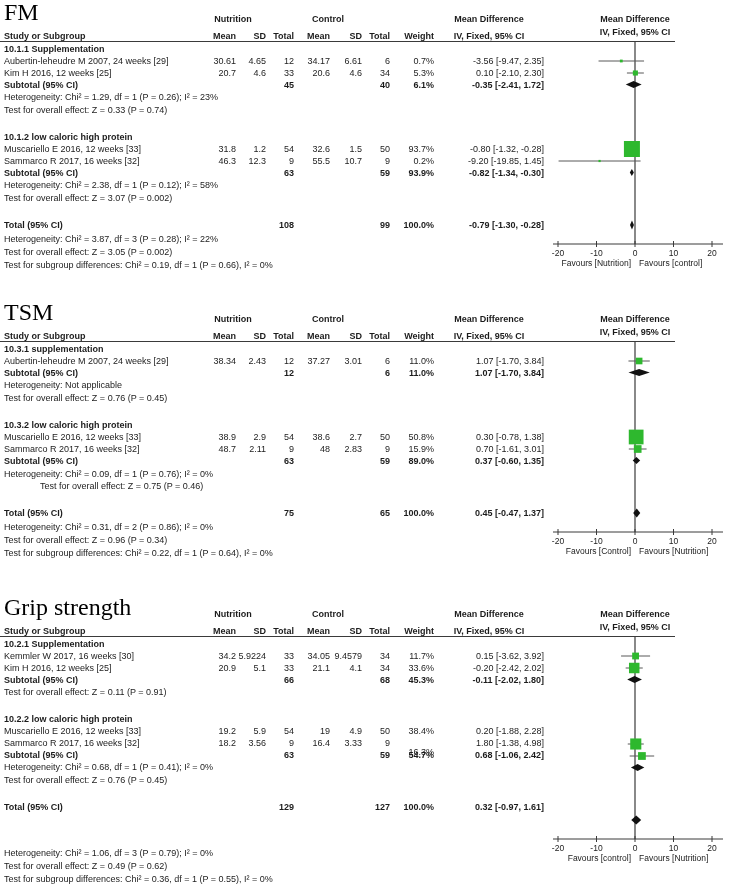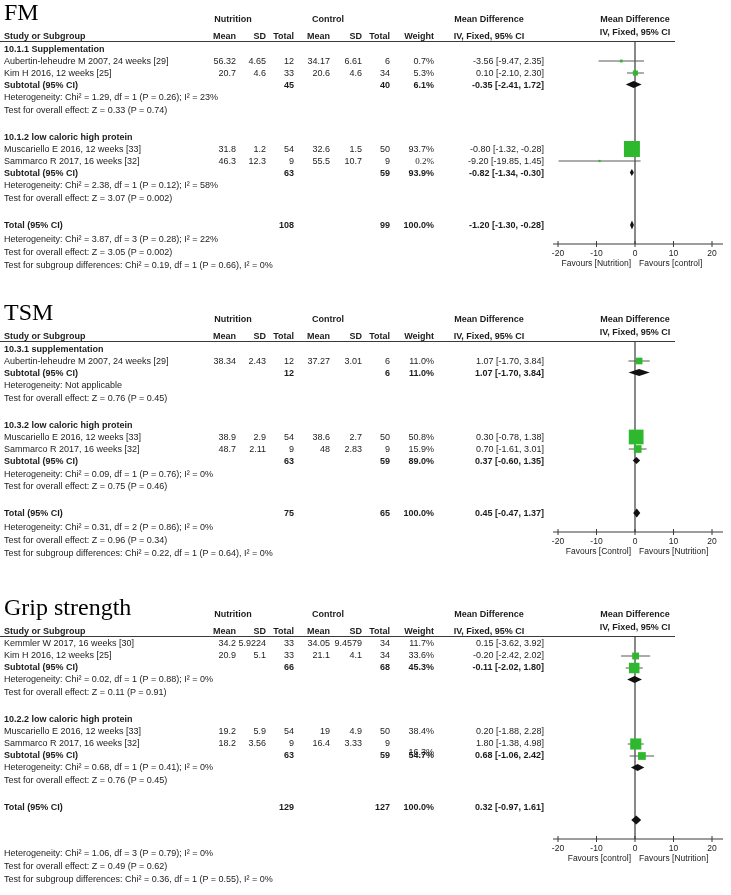--- a/index.html
+++ b/index.html
@@ -43,21 +43,21 @@
           <span class="cell c-weight h-weight" style="width: 44px;">Weight</span>
           <span class="cell c-ci h-ci" style="width: 110px;">IV, Fixed, 95% CI</span>
         </div>
         <span class="ghead2" style="left: 635px;">IV, Fixed, 95% CI</span>
       </div>
       <div class="trow" style="height: 13px;">
         <span class="free bold">10.1.1 Supplementation</span>
       </div>
       <div class="trow" style="height: 12px;">
         <span class="cell c-study" style="width: 200px;">Aubertin-leheudre M 2007, 24 weeks [29]</span>
-        <span class="cell c-mean1" style="width: 36px;">56.32</span>
+        <span class="cell c-mean1" style="width: 36px;">30.61</span>
         <span class="cell c-sd1" style="width: 30px;">4.65</span>
         <span class="cell c-total1" style="width: 28px;">12</span>
         <span class="cell c-mean2" style="width: 36px;">34.17</span>
         <span class="cell c-sd2" style="width: 32px;">6.61</span>
         <span class="cell c-total2" style="width: 28px;">6</span>
         <span class="cell c-weight" style="width: 44px;">0.7%</span>
         <span class="cell c-ci" style="width: 110px;">-3.56 [-9.47, 2.35]</span>
       </div>
       <div class="trow" style="height: 12px;">
         <span class="cell c-study" style="width: 200px;">Kim H 2016, 12 weeks [25]</span>
@@ -103,21 +103,21 @@
         <span class="cell c-ci" style="width: 110px;">-0.80 [-1.32, -0.28]</span>
       </div>
       <div class="trow" style="height: 12px;">
         <span class="cell c-study" style="width: 200px;">Sammarco R 2017, 16 weeks [32]</span>
         <span class="cell c-mean1" style="width: 36px;">46.3</span>
         <span class="cell c-sd1" style="width: 30px;">12.3</span>
         <span class="cell c-total1" style="width: 28px;">9</span>
         <span class="cell c-mean2" style="width: 36px;">55.5</span>
         <span class="cell c-sd2" style="width: 32px;">10.7</span>
         <span class="cell c-total2" style="width: 28px;">9</span>
-        <span class="cell c-weight" style="width: 44px; font-family: Liberation Serif, serif;">0.2%</span>
+        <span class="cell c-weight" style="width: 44px;">0.2%</span>
         <span class="cell c-ci" style="width: 110px;">-9.20 [-19.85, 1.45]</span>
       </div>
       <div class="trow bold" style="height: 11px;">
         <span class="cell c-study" style="width: 200px;">Subtotal (95% CI)</span>
         <span class="cell c-mean1" style="width: 36px;"></span>
         <span class="cell c-sd1" style="width: 30px;"></span>
         <span class="cell c-total1" style="width: 28px;">63</span>
         <span class="cell c-mean2" style="width: 36px;"></span>
         <span class="cell c-sd2" style="width: 32px;"></span>
         <span class="cell c-total2" style="width: 28px;">59</span>
@@ -133,21 +133,21 @@
       <div class="trow" style="height: 14px;"></div>
       <div class="trow bold" style="height: 14px;">
         <span class="cell c-study" style="width: 200px;">Total (95% CI)</span>
         <span class="cell c-mean1" style="width: 36px;"></span>
         <span class="cell c-sd1" style="width: 30px;"></span>
         <span class="cell c-total1" style="width: 28px;">108</span>
         <span class="cell c-mean2" style="width: 36px;"></span>
         <span class="cell c-sd2" style="width: 32px;"></span>
         <span class="cell c-total2" style="width: 28px;">99</span>
         <span class="cell c-weight" style="width: 44px;">100.0%</span>
-        <span class="cell c-ci" style="width: 110px;">-1.20 [-1.30, -0.28]</span>
+        <span class="cell c-ci" style="width: 110px;">-0.79 [-1.30, -0.28]</span>
       </div>
       <div class="trow" style="height: 13px;">
         <span class="free">Heterogeneity: Chi² = 3.87, df = 3 (P = 0.28); I² = 22%</span>
       </div>
       <div class="trow" style="height: 13px;">
         <span class="free">Test for overall effect: Z = 3.05 (P = 0.002)</span>
       </div>
       <div class="trow" style="height: 13px;">
         <span class="free">Test for subgroup differences: Chi² = 0.19, df = 1 (P = 0.66), I² = 0%</span>
       </div>
@@ -263,21 +263,21 @@
         <span class="cell c-total1" style="width: 28px;">63</span>
         <span class="cell c-mean2" style="width: 36px;"></span>
         <span class="cell c-sd2" style="width: 32px;"></span>
         <span class="cell c-total2" style="width: 28px;">59</span>
         <span class="cell c-weight" style="width: 44px;">89.0%</span>
         <span class="cell c-ci" style="width: 110px;">0.37 [-0.60, 1.35]</span>
       </div>
       <div class="trow" style="height: 13px; align-items: flex-end;">
         <span class="free">Heterogeneity: Chi² = 0.09, df = 1 (P = 0.76); I² = 0%</span>
       </div>
-      <div class="trow" style="height: 13px;">
+      <div class="trow" style="height: 13px; padding-left: 36px;">
         <span class="free">Test for overall effect: Z = 0.75 (P = 0.46)</span>
       </div>
       <div class="trow" style="height: 14px;"></div>
       <div class="trow bold" style="height: 14px;">
         <span class="cell c-study" style="width: 200px;">Total (95% CI)</span>
         <span class="cell c-mean1" style="width: 36px;"></span>
         <span class="cell c-sd1" style="width: 30px;"></span>
         <span class="cell c-total1" style="width: 28px;">75</span>
         <span class="cell c-mean2" style="width: 36px;"></span>
         <span class="cell c-sd2" style="width: 32px;"></span>
@@ -333,20 +333,23 @@
           <span class="cell c-sd1 h-sd1" style="width: 30px;">SD</span>
           <span class="cell c-total1 h-total1" style="width: 28px;">Total</span>
           <span class="cell c-mean2 h-mean2" style="width: 36px;">Mean</span>
           <span class="cell c-sd2 h-sd2" style="width: 32px;">SD</span>
           <span class="cell c-total2 h-total2" style="width: 28px;">Total</span>
           <span class="cell c-weight h-weight" style="width: 44px;">Weight</span>
           <span class="cell c-ci h-ci" style="width: 110px;">IV, Fixed, 95% CI</span>
         </div>
         <span class="ghead2" style="left: 635px;">IV, Fixed, 95% CI</span>
       </div>
+      <div class="trow" style="height: 13px;">
+        <span class="free bold">10.2.1 Supplementation</span>
+      </div>
       <div class="trow" style="height: 12px;">
         <span class="cell c-study" style="width: 200px;">Kemmler W 2017, 16 weeks [30]</span>
         <span class="cell c-mean1" style="width: 36px;">34.2</span>
         <span class="cell c-sd1" style="width: 30px;">5.9224</span>
         <span class="cell c-total1" style="width: 28px;">33</span>
         <span class="cell c-mean2" style="width: 36px;">34.05</span>
         <span class="cell c-sd2" style="width: 32px;">9.4579</span>
         <span class="cell c-total2" style="width: 28px;">34</span>
         <span class="cell c-weight" style="width: 44px;">11.7%</span>
         <span class="cell c-ci" style="width: 110px;">0.15 [-3.62, 3.92]</span>
@@ -365,23 +368,20 @@
       <div class="trow bold" style="height: 11px;">
         <span class="cell c-study" style="width: 200px;">Subtotal (95% CI)</span>
         <span class="cell c-mean1" style="width: 36px;"></span>
         <span class="cell c-sd1" style="width: 30px;"></span>
         <span class="cell c-total1" style="width: 28px;">66</span>
         <span class="cell c-mean2" style="width: 36px;"></span>
         <span class="cell c-sd2" style="width: 32px;"></span>
         <span class="cell c-total2" style="width: 28px;">68</span>
         <span class="cell c-weight" style="width: 44px;">45.3%</span>
         <span class="cell c-ci" style="width: 110px;">-0.11 [-2.02, 1.80]</span>
-      </div>
-      <div class="trow" style="height: 13px;">
-        <span class="free">Heterogeneity: Chi² = 0.02, df = 1 (P = 0.88); I² = 0%</span>
       </div>
       <div class="trow" style="height: 13px;">
         <span class="free">Test for overall effect: Z = 0.11 (P = 0.91)</span>
       </div>
       <div class="trow" style="height: 14px;"></div>
       <div class="trow" style="height: 13px;">
         <span class="free bold">10.2.2 low caloric high protein</span>
       </div>
       <div class="trow" style="height: 12px;">
         <span class="cell c-study" style="width: 200px;">Muscariello E 2016, 12 weeks [33]</span>

